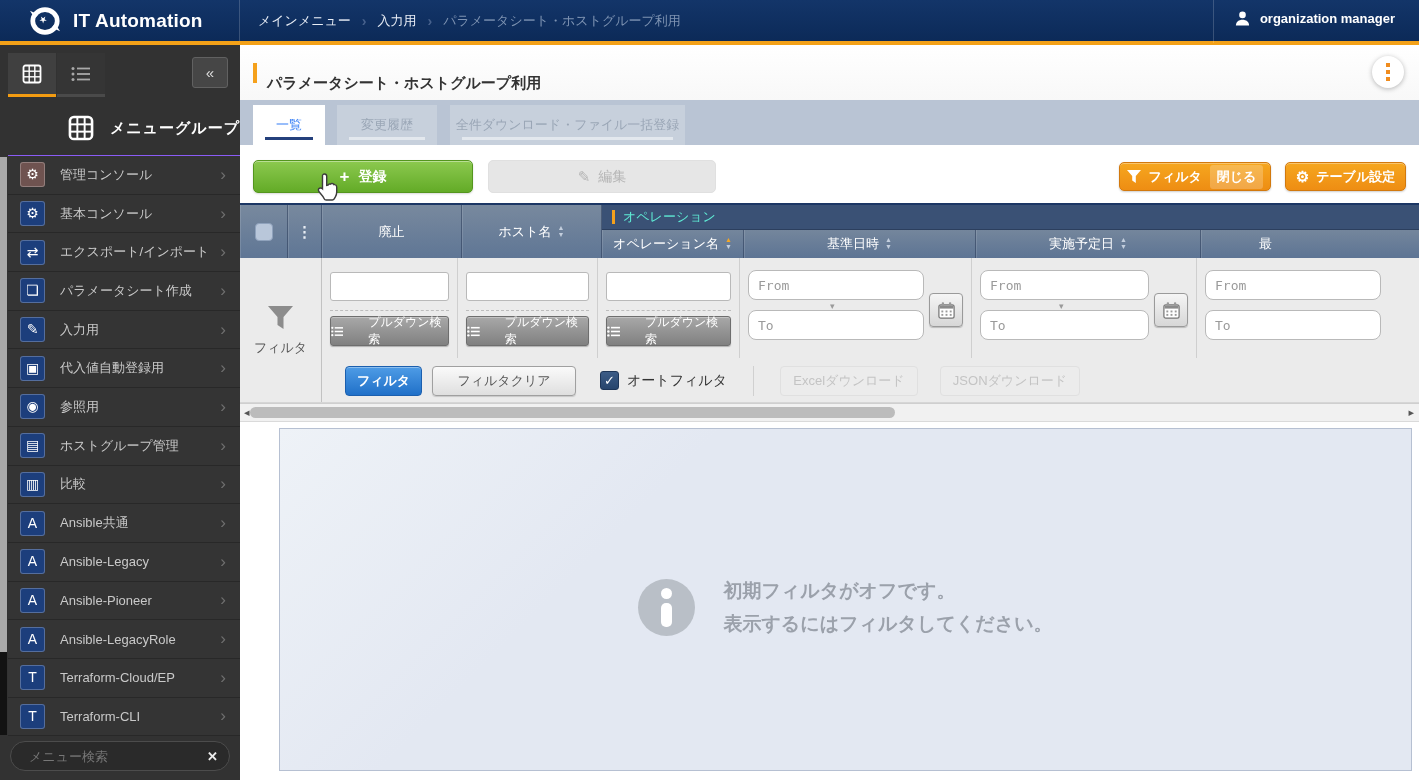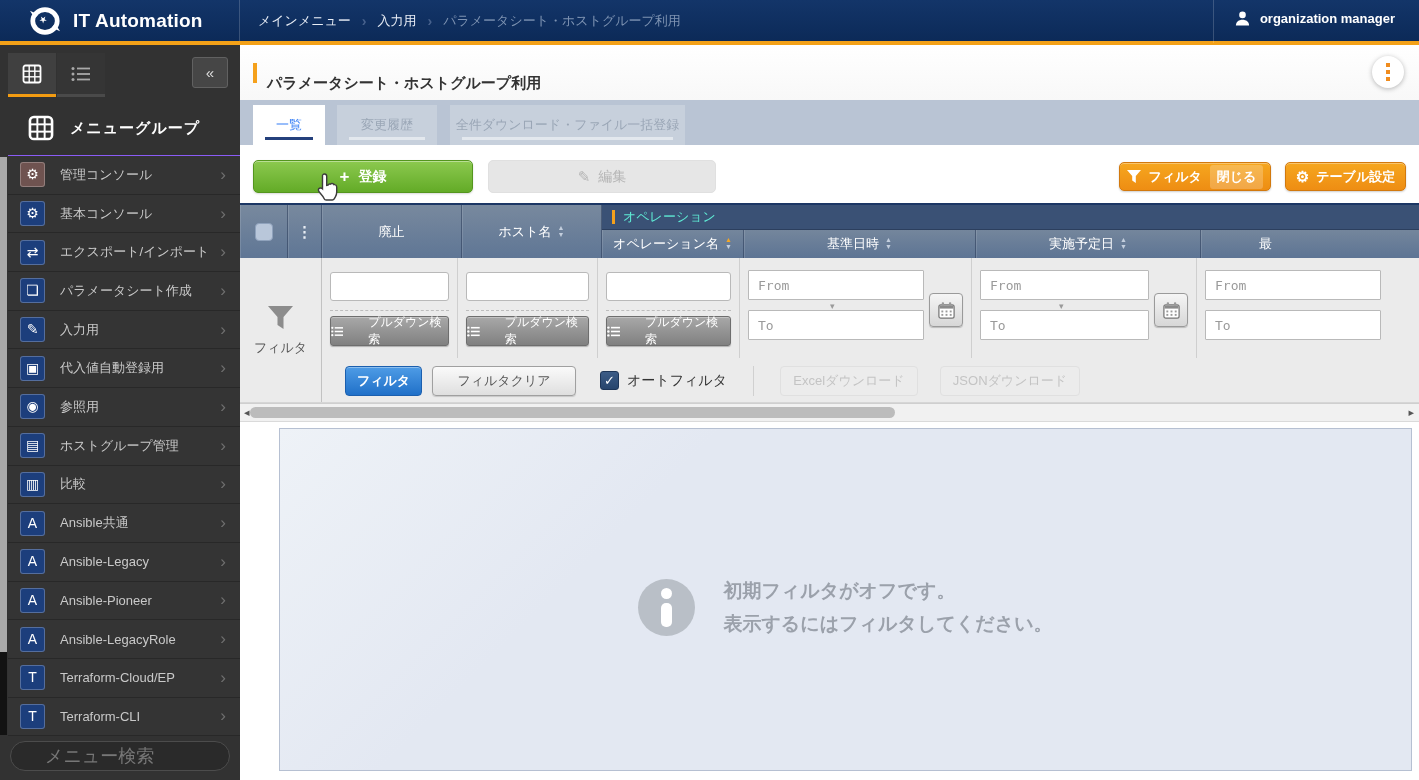--- a/index.html
+++ b/index.html
@@ -18,30 +18,30 @@
   .user-name{color:#fff;font-size:13px;font-weight:bold;margin-left:9px;}
   
   .sidebar{position:absolute;left:0;top:45px;width:240px;height:735px;background:#323232;}
   .side-track{position:absolute;left:0;top:112px;width:7px;height:578px;background:#121212;}
   .side-thumb{position:absolute;left:0;top:0;width:7px;height:495px;background:#a9a9a9;}
   .side-tabs{position:absolute;left:8px;top:8px;height:44px;display:flex;}
   .side-tab{width:48px;height:41px;display:flex;align-items:center;justify-content:center;margin-right:1px;background:#3a3a3a;border-bottom:3px solid transparent;}
   .side-tab.active{background:#404040;border-bottom-color:#f39c12;}
   .side-tab.inactive{background:#353535;border-bottom-color:#4a4a4a;}
   .collapse-btn{position:absolute;right:12px;top:12px;width:34px;height:29px;background:#464646;border:1px solid #616161;border-radius:3px;color:#ddd;font-size:15px;display:flex;align-items:center;justify-content:center;}
-  .menu-group-header{position:absolute;left:8px;right:0;top:56px;height:54px;display:flex;align-items:center;padding-left:20px;border-bottom:3px solid #8b5cf6;}
+  .menu-group-header{position:absolute;left:8px;right:0;top:56px;height:54px;display:flex;align-items:center;padding-left:20px;border-bottom:3px solid #8b5cf6;justify-content:flex-end;}
   .menu-group-header .mg-title{color:#fff;font-size:15px;font-weight:bold;margin-left:16px;letter-spacing:1px;}
   .menu-list{position:absolute;left:8px;right:0;top:111px;}
   .menu-item{height:37.7px;display:flex;align-items:center;padding-left:12px;border-bottom:1px solid #282828;background:#343434;}
   .mi-ico{width:25px;height:25px;border-radius:3px;background:#1c3e7c;color:#fff;font-size:14px;line-height:25px;text-align:center;flex:0 0 25px;box-shadow:inset 0 0 0 1px rgba(255,255,255,.25);}
   .mi-ico.brown{background:#6f5350;}
   .mi-label{color:#c9c9c9;font-size:13px;margin-left:15px;white-space:nowrap;}
   .mi-chev{margin-left:auto;margin-right:14px;color:#6f6f6f;font-size:17px;}
   .menu-search{position:absolute;left:10px;right:10px;bottom:9px;height:30px;background:#2a2a2a;border:1px solid #4c4c4c;border-radius:16px;display:flex;align-items:center;padding:0 12px;box-sizing:border-box;}
-  .menu-search input{flex:1;background:transparent;border:none;outline:none;color:#bbb;font-size:18px;margin-left:20px;font-family:"Liberation Sans",sans-serif;}
+  .menu-search input{flex:1;background:transparent;border:none;outline:none;color:#bbb;font-size:13px;margin-left:4px;font-family:"Liberation Sans",sans-serif;}
   .menu-search input::placeholder{color:#777;}
   .ms-x{color:#eee;font-size:13px;font-weight:bold;}
   
   .main{position:absolute;left:240px;top:45px;width:1179px;height:735px;background:#fff;}
   .title-bar{position:absolute;left:0;top:0;width:100%;height:55px;background:linear-gradient(180deg,#ffffff,#f8f8f8);}
   .title-accent{position:absolute;left:13px;top:18px;width:4px;height:20px;background:#f5a11c;}
   .page-title{position:absolute;left:27px;top:19px;font-size:15px;font-weight:bold;color:#333;}
   .kebab-btn{position:absolute;right:15px;top:11px;width:32px;height:32px;border-radius:50%;background:#fff;box-shadow:0 1px 5px rgba(0,0,0,.28);display:flex;flex-direction:column;align-items:center;justify-content:center;gap:3px;}
   .kebab-btn i{width:4px;height:4px;background:#f08c1e;display:block;}
   .tab-bar{position:absolute;left:0;top:55px;width:100%;height:45px;background:#b9c4d4;display:flex;align-items:flex-end;padding-left:13px;box-sizing:border-box;}
@@ -87,21 +87,21 @@
   .flabel-cell{position:absolute;left:0;top:0;width:82px;height:145px;border-right:1px solid #c2c2c2;box-sizing:border-box;display:flex;flex-direction:column;align-items:center;justify-content:center;gap:9px;}
   .flabel-cell .ftxt{font-size:13px;color:#555;}
   .fcells{position:absolute;left:82px;top:0;height:100px;display:flex;}
   .fcell{border-right:1px solid #cfcfcf;box-sizing:border-box;position:relative;flex:none;height:100px;}
   .fc-w140{width:140px;}.fc-w136{width:136px;}.fc-w142{width:142px;}.fc-w232{width:232px;}.fc-w225{width:225px;}
   .fselect{position:absolute;left:8px;top:14px;right:8px;height:29px;background:#fff;border:1px solid #b9b9b9;border-radius:3px;display:flex;align-items:center;padding:0 10px;box-sizing:border-box;font-size:13px;color:#333;}
   .fselect .car{margin-left:auto;color:#9a9a9a;font-size:9px;}
   .fi-small{position:absolute;left:8px;top:14px;right:8px;height:29px;background:#fff;border:1px solid #b9b9b9;border-radius:3px;box-sizing:border-box;outline:none;padding:0 8px;font-size:13px;font-family:"Liberation Sans",sans-serif;}
   .fdash{position:absolute;left:8px;right:8px;top:52px;border-top:1px dashed #bdbdbd;}
   .btn-pulldown{position:absolute;left:8px;right:8px;top:58px;height:28px;background:linear-gradient(180deg,#a8a8a8,#808080);border:1px solid #6e6e6e;border-radius:3px;color:#fff;font-size:12px;display:flex;align-items:center;justify-content:center;gap:25px;box-shadow:inset 0 1px 0 rgba(255,255,255,.3),0 1px 1px rgba(0,0,0,.25);}
-  .fi-date{position:absolute;left:8px;height:30px;background:#fff;border:1px solid #b9b9b9;border-radius:1px;box-sizing:border-box;outline:none;padding:0 9px;font-size:13px;font-family:"DejaVu Sans Mono",monospace;color:#333;}
+  .fi-date{position:absolute;left:8px;height:30px;background:#fff;border:1px solid #b9b9b9;border-radius:8px;box-sizing:border-box;outline:none;padding:0 9px;font-size:13px;font-family:"DejaVu Sans Mono",monospace;color:#333;}
   .fi-date::placeholder{color:#9a9a9a;}
   .fi-from{top:12px;}
   .fi-to{top:52px;}
   .dtri{position:absolute;top:43px;font-size:9px;color:#9a9a9a;}
   .btn-cal{position:absolute;right:8px;top:35px;width:32px;height:32px;background:linear-gradient(180deg,#f5f5f5,#d7d7d7);border:1px solid #9a9a9a;border-radius:4px;display:flex;align-items:center;justify-content:center;box-shadow:0 1px 1px rgba(0,0,0,.2);}
   .factions{position:absolute;left:82px;top:100px;right:0;height:45px;display:flex;align-items:center;}
   .btn-filter{width:75px;height:28px;margin-left:23px;background:linear-gradient(180deg,#4e9ce6,#2070c8);border:1px solid #1b5fae;border-radius:4px;color:#fff;font-size:13px;font-weight:bold;display:flex;align-items:center;justify-content:center;box-shadow:inset 0 1px 0 rgba(255,255,255,.35);}
   .btn-fclear{width:142px;height:28px;margin-left:10px;background:linear-gradient(180deg,#fafafa,#dfdfdf);border:1px solid #a0a0a0;border-radius:4px;color:#555;font-size:13px;display:flex;align-items:center;justify-content:center;box-shadow:0 1px 1px rgba(0,0,0,.15);}
   .afcheck{width:19px;height:19px;margin-left:24px;background:linear-gradient(180deg,#3c5c86,#27456d);border:1px solid #1d3557;border-radius:3px;color:#fff;font-size:13px;line-height:18px;text-align:center;box-sizing:border-box;}
   .aflabel{font-size:14px;color:#333;margin-left:8px;}

